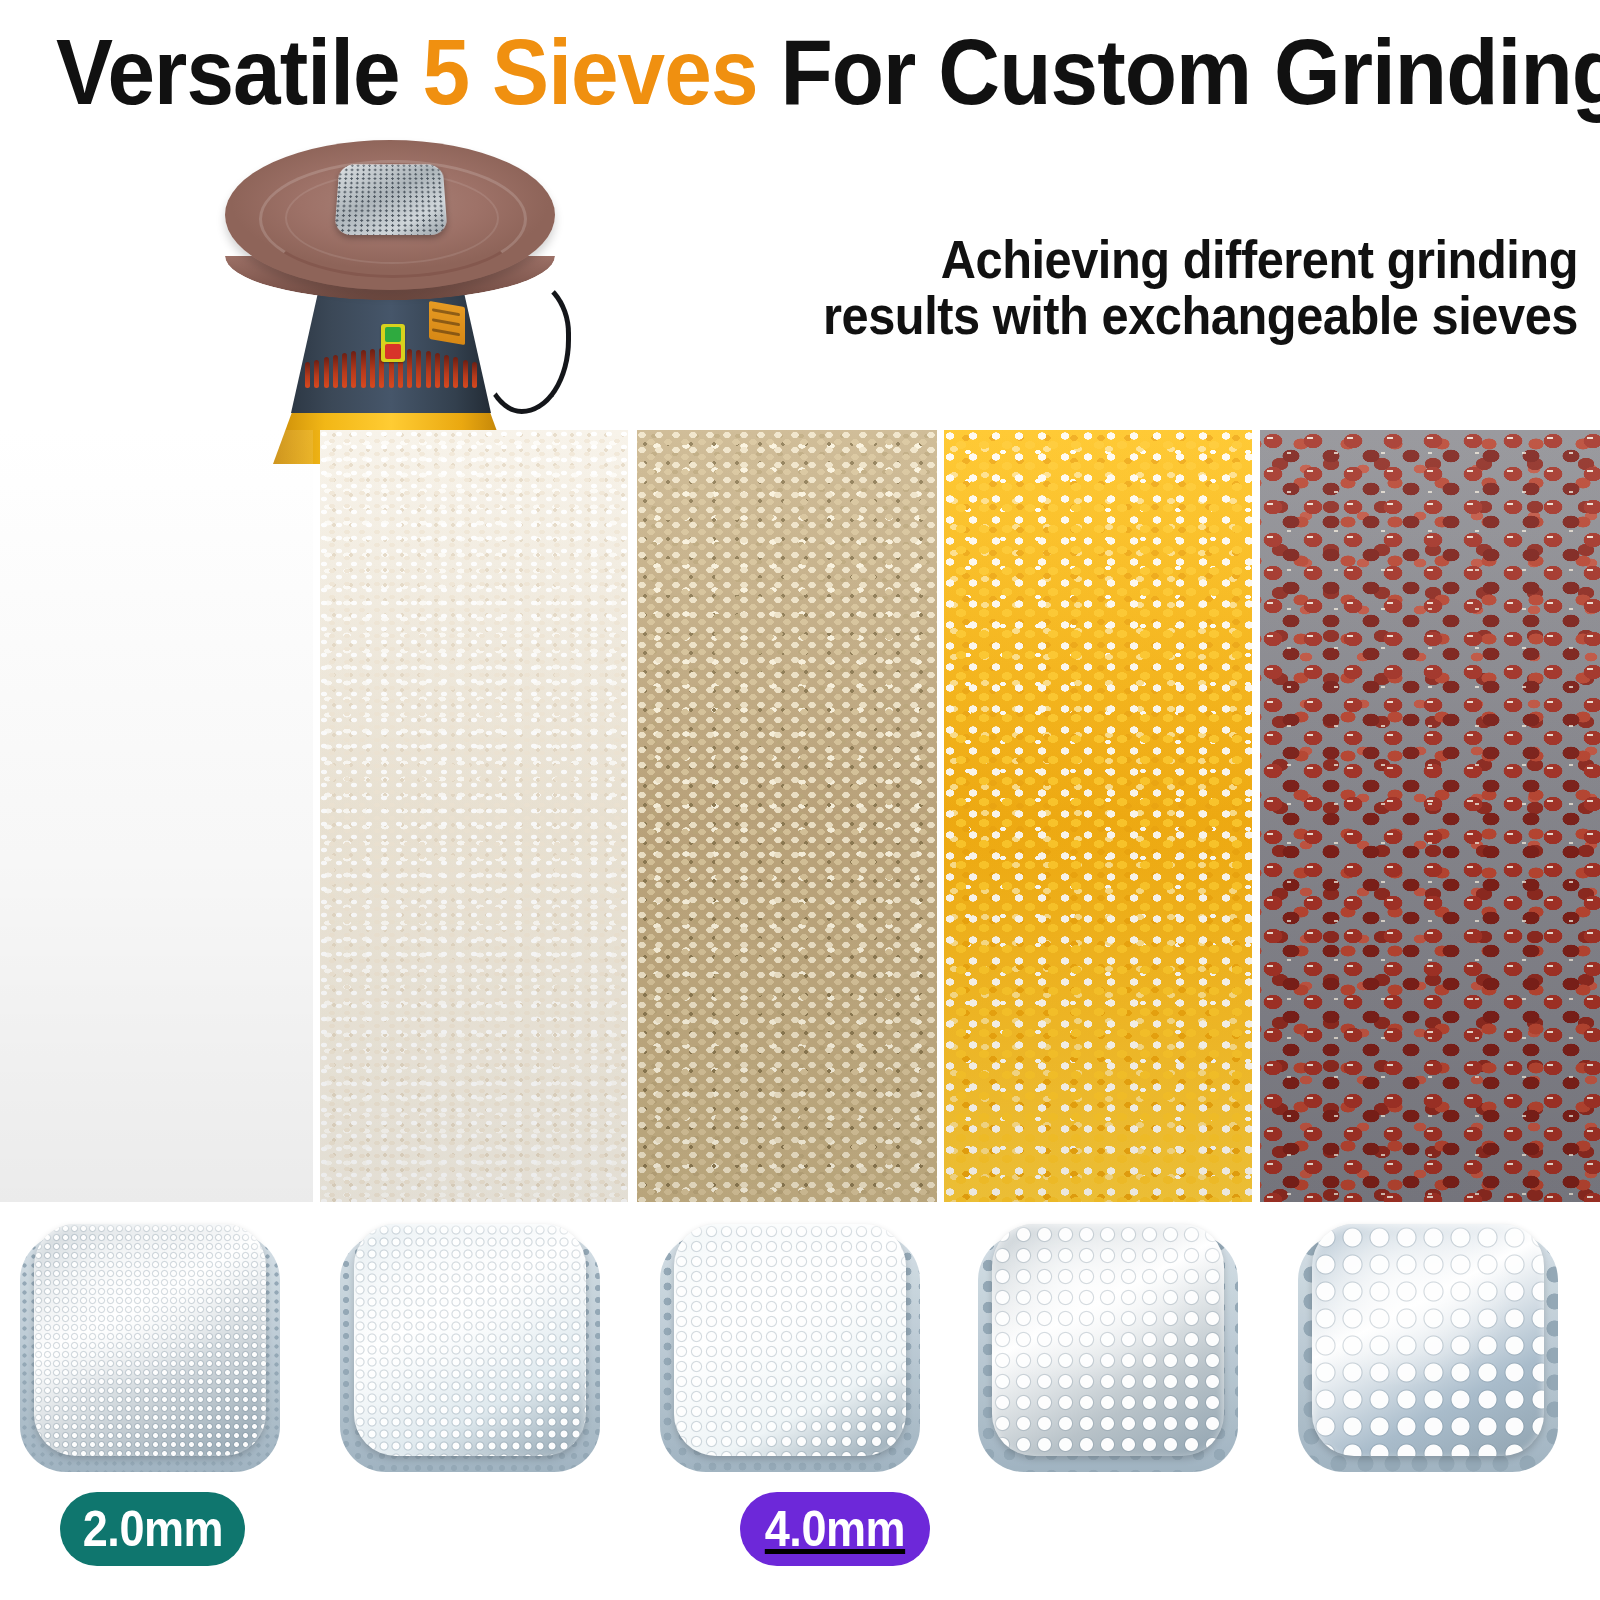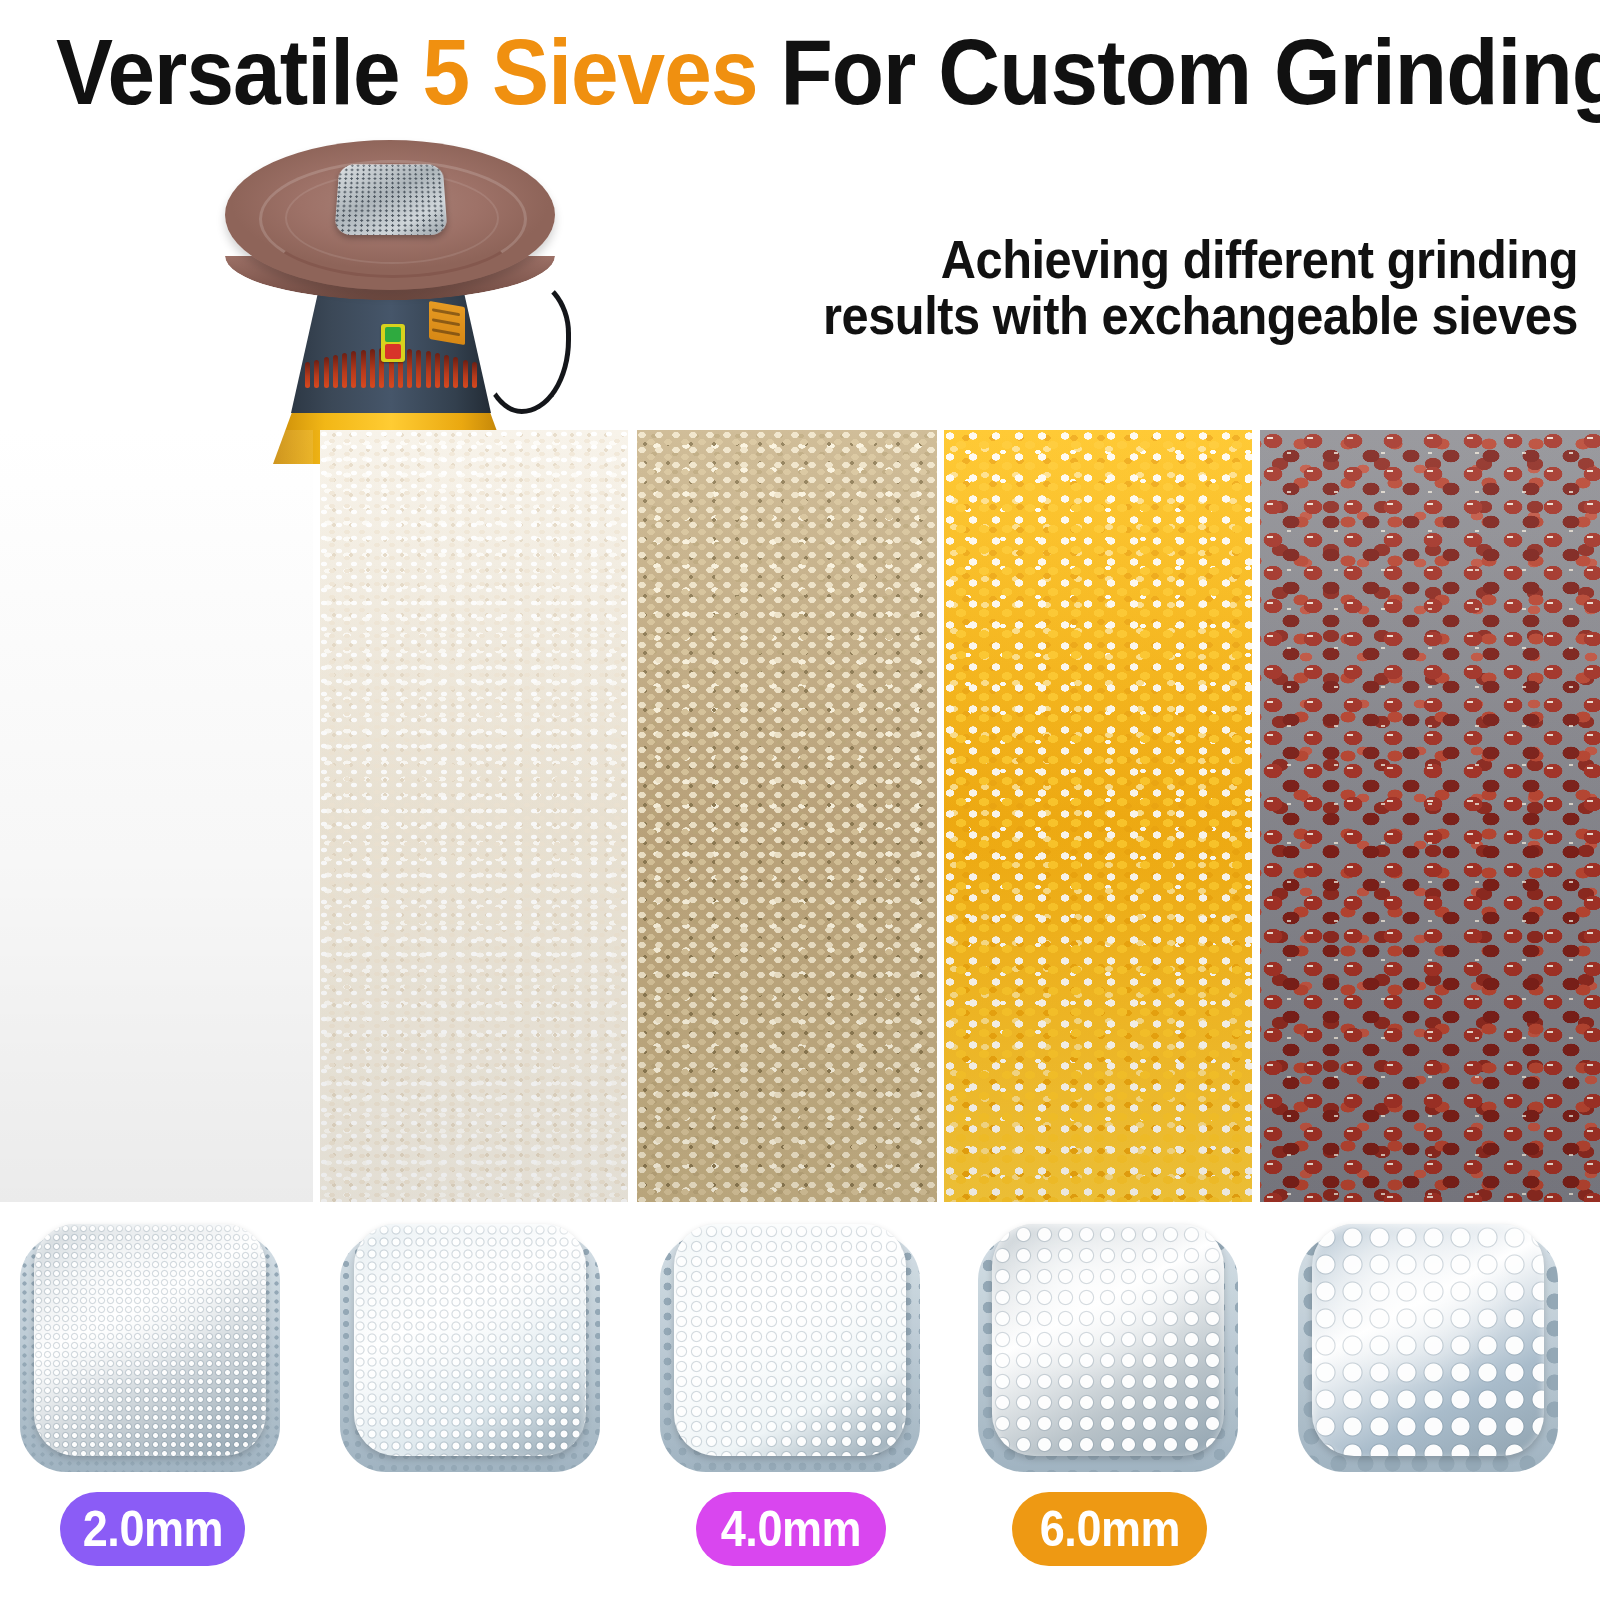--- a/index.html
+++ b/index.html
@@ -305,22 +305,19 @@
     </div>
     <div class="sieve-cell" style="left: 1288px;">
       <div class="sieve-fringe" style="background: radial-gradient(circle at 13.5px 13.5px, rgb(143, 164, 179) 7.72727px, transparent 8.32727px) 0px 0px / 27px 27px, linear-gradient(rgb(211, 222, 229) 0%, rgb(156, 176, 190) 100%);"></div>
       <div class="sieve-img" style="background: radial-gradient(circle at 13.5px 13.5px, rgba(255, 255, 255, 0.97) 8.5px, rgba(255, 255, 255, 0) 9.4px) 0px 0px / 27px 27px, radial-gradient(circle at 13.5px 13.5px, rgba(120, 140, 155, 0.3) 9.6px, rgba(0, 0, 0, 0) 10.6px) 0px 0px / 27px 27px, radial-gradient(70% 60% at 38% 28%, rgba(255, 255, 255, 0.85) 0%, rgba(255, 255, 255, 0) 70%), linear-gradient(152deg, rgb(169, 188, 203) 0%, rgb(255, 255, 255) 38%, rgb(169, 188, 203) 72%, rgb(144, 163, 176) 100%);">
         <div class="sieve-plate"></div>
       </div>
     </div>
   </div>
 
 <div id="badge-row">
-    <div class="badge" style="left: 60px; width: 185px; background: #8b5cf6;">
+    <div class="badge" style="left: 60px; width: 185px; background: #0f766e;">
       <span style="color: rgb(255, 255, 255);">2.0mm</span>
     </div>
-    <div class="badge" style="left: 696px; width: 190px; background: #d946ef;">
+    <div class="badge" style="left: 740px; width: 190px; background: #6d28d9; text-decoration: underline;">
       <span style="color: rgb(255, 255, 255);">4.0mm</span>
     </div>
-    <div class="badge" style="left: 1012px; width: 195px; background: rgb(238, 153, 19);">
-      <span style="color: rgb(255, 255, 255);">6.0mm</span>
-    </div>
   </div>
 
 </body></html>

